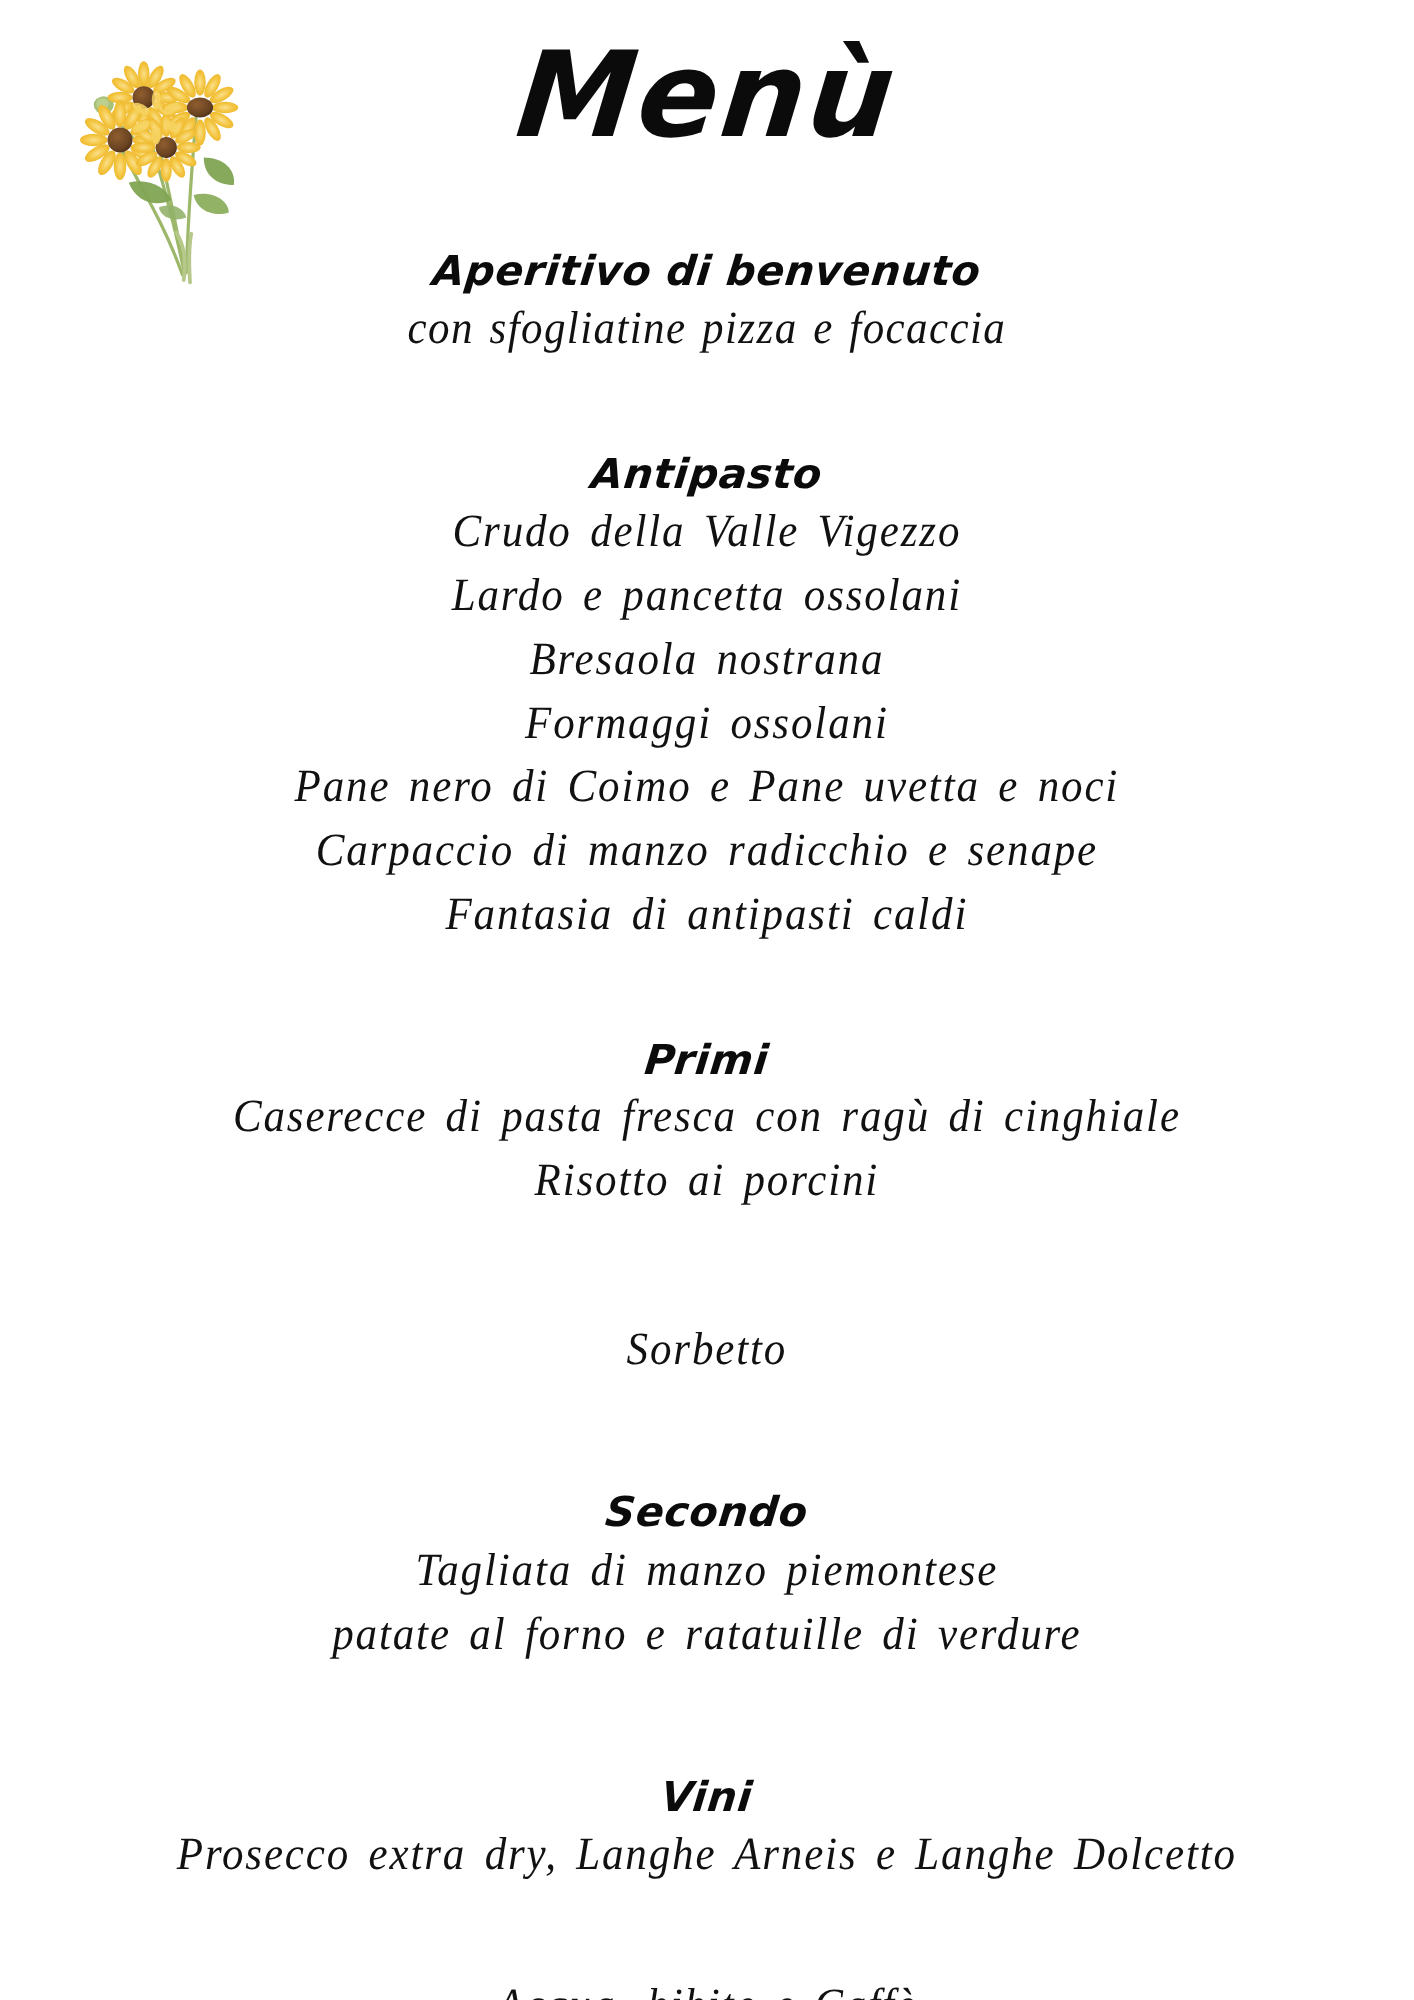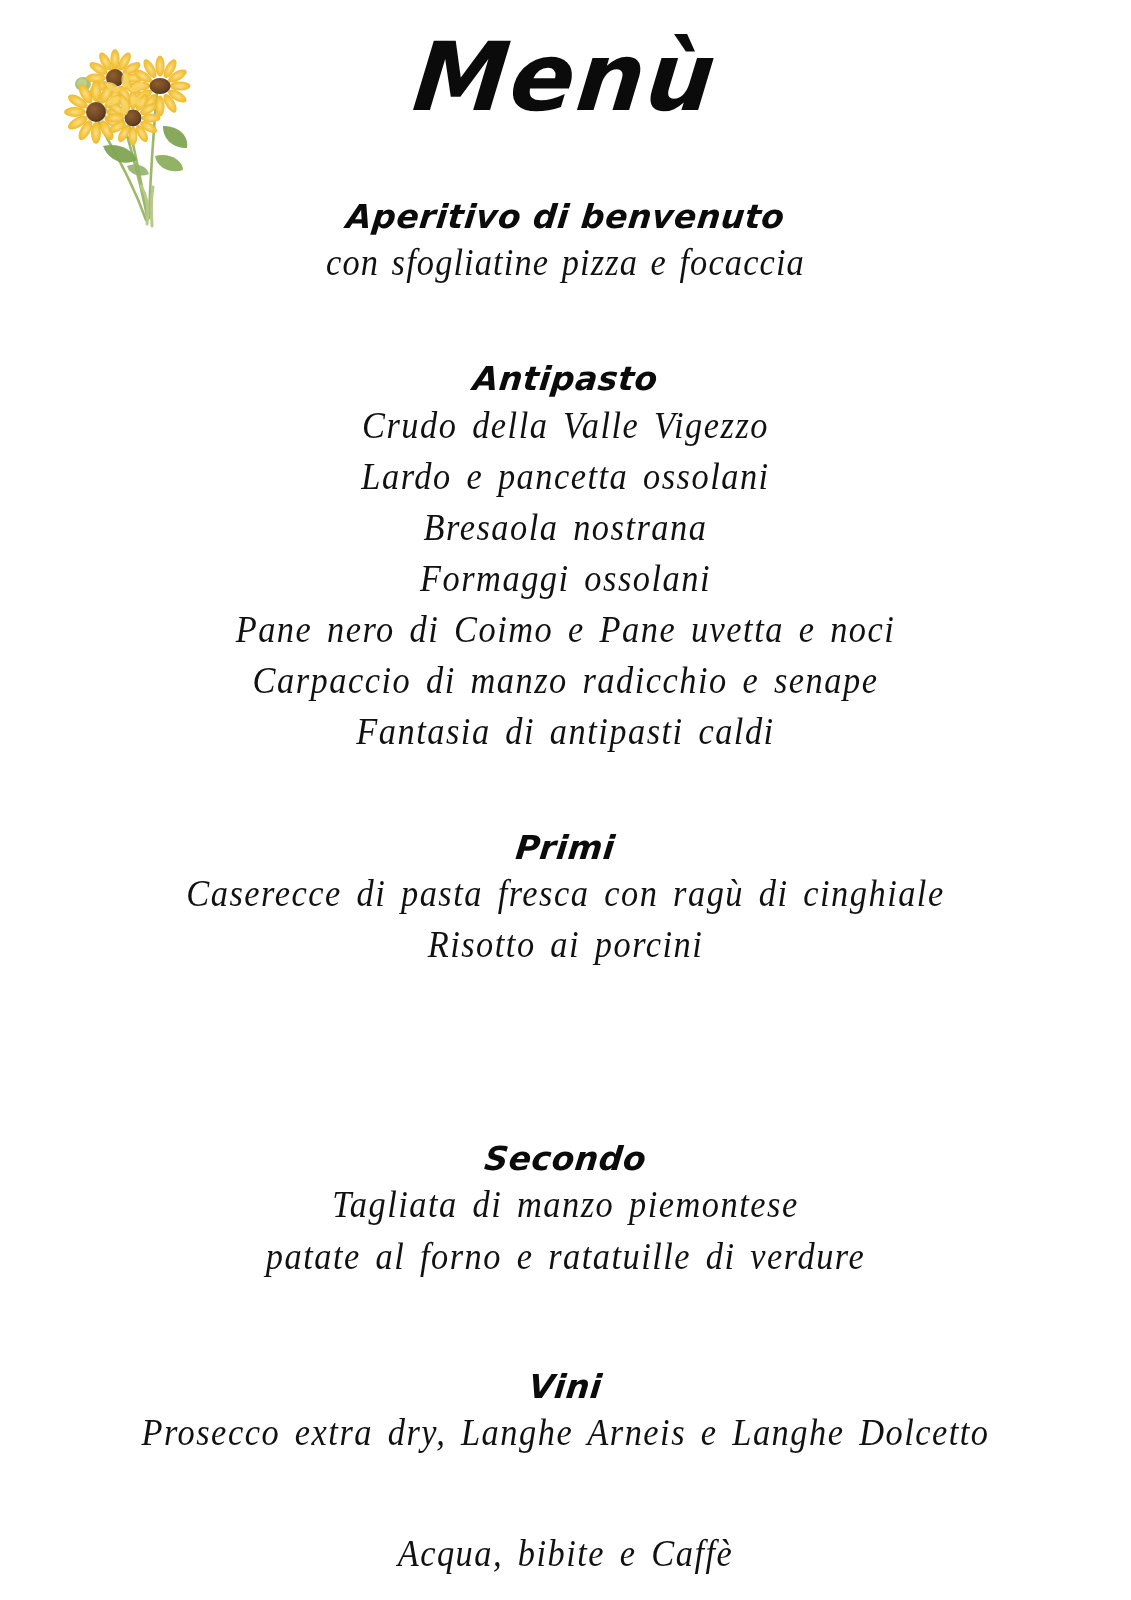--- a/index.html
+++ b/index.html
@@ -263,20 +263,23 @@
 
     <div class="section">
       <div class="section-heading">Primi</div>
       <div class="item">Caserecce di pasta fresca con ragù di cinghiale</div>
       <div class="item">Risotto ai porcini</div>
     </div>
 
     <div class="gap-xl"></div>
     <div class="gap-sm"></div>
 
+    <div class="section">
+      <div class="item">Sorbetto</div>
+    </div>
 
     <div class="gap-xl"></div>
     <div class="gap-sm"></div>
 
     <div class="section">
       <div class="section-heading">Secondo</div>
       <div class="item">Tagliata di manzo piemontese</div>
       <div class="item">patate al forno e ratatuille di verdure</div>
     </div>
 

